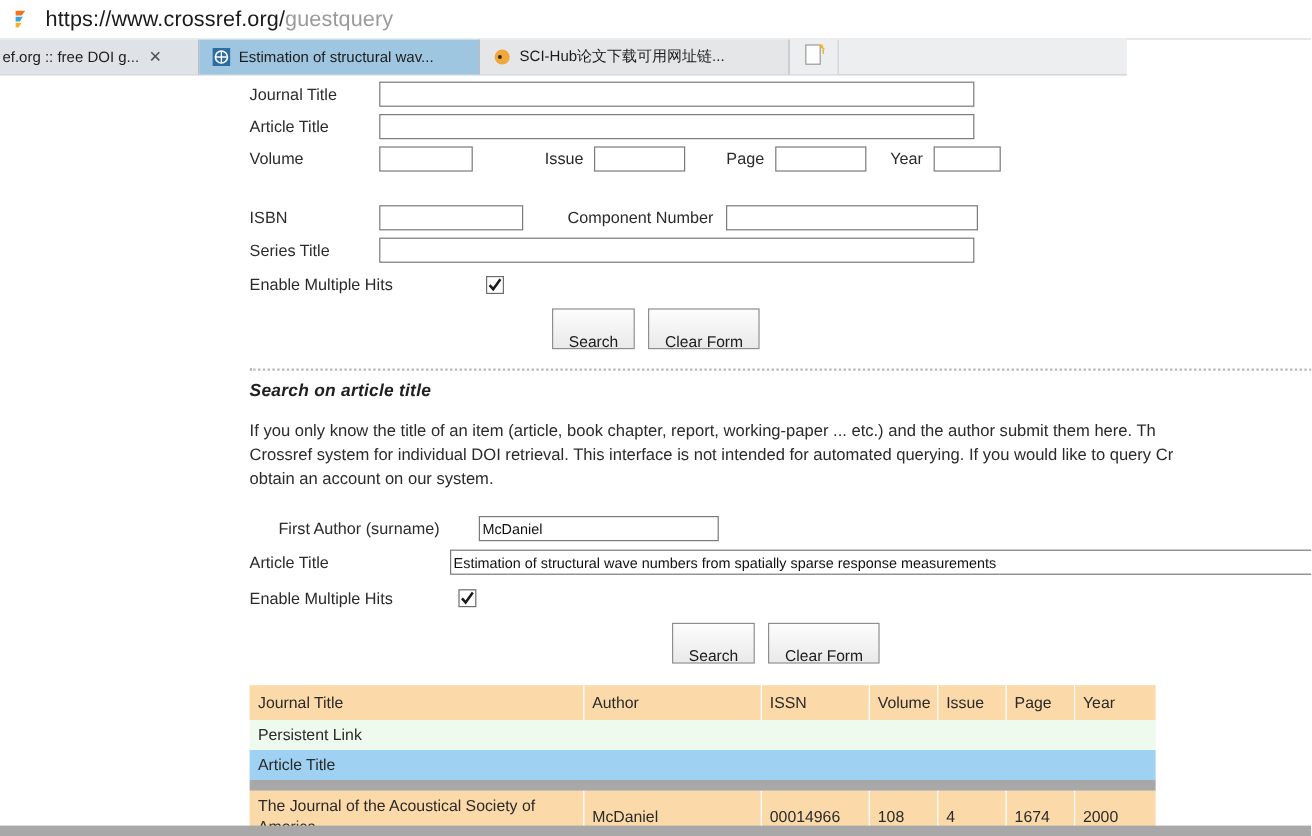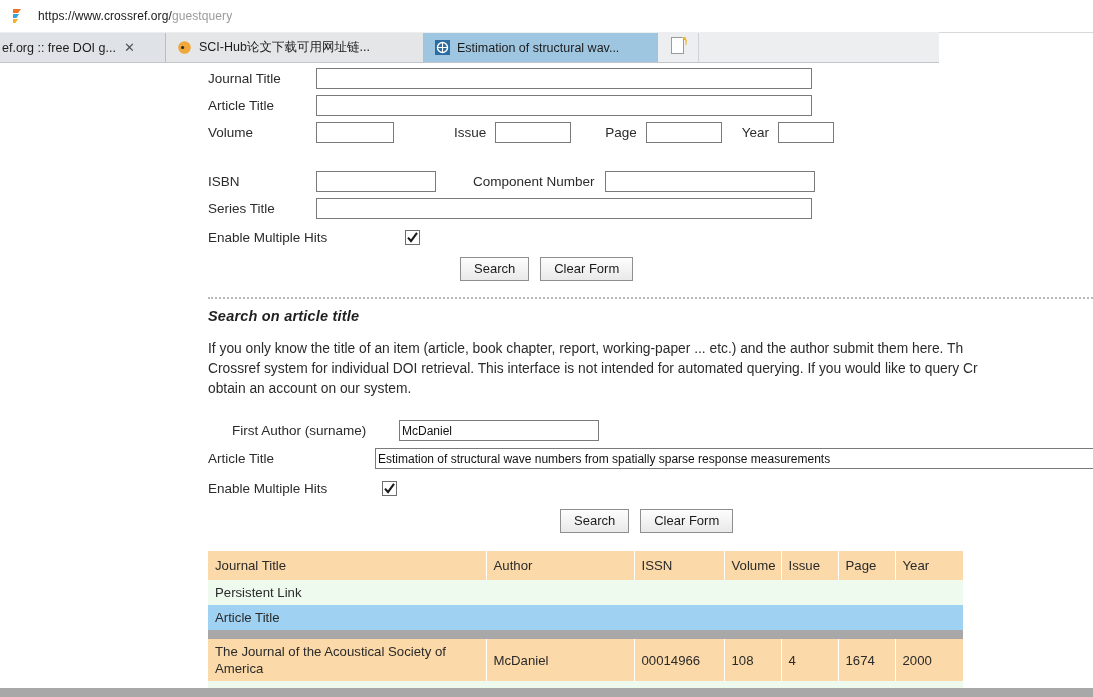--- a/index.html
+++ b/index.html
@@ -29,21 +29,21 @@
     align-items: center;
   }
   .url-favicon {
     width: 22px; height: 22px;
     margin-left: 8px; margin-right: 8px;
     position: relative;
     flex: 0 0 auto;
   }
   .url-favicon svg { display: block; }
   .url-text {
-    font-size: 12px;
+    font-size: 18px;
     color: #1a1a1a;
     letter-spacing: .1px;
     white-space: nowrap;
   }
   .url-text .dim { color: #9a9a9a; }
 
   .tabstrip {
     position: absolute;
     left: 0; top: 32px;
     width: 939px; height: 30px;
@@ -169,21 +169,21 @@
     align-items: center;
   }
   .gbtn {
     box-sizing: border-box;
     font-family: "Liberation Sans", sans-serif;
     font-size: 13px;
     color: #1b1b1b;
     background: linear-gradient(#fdfdfd, #e9e9e9);
     border: 1px solid #8e8e8e;
     height: 24px;
-    padding: 0 13px;
+    padding: 16px 13px;
     line-height: 22px;
     white-space: nowrap;
   }
 
   .dotted-rule {
     border-top: 2px dotted #b9b9b9;
     height: 0;
     width: 885px;
   }
 
@@ -273,40 +273,40 @@
     <span class="url-text"><span>https://www.crossref.org/</span><span class="dim">guestquery</span></span>
   </div>
 
   <div class="tabstrip">
 
     <div class="tab tab-1">
       <span class="tab-label">ef.org :: free DOI g...</span>
       <span class="tab-close">✕</span>
     </div>
 
+    <div class="tab tab-2">
+      <span class="tab-ico">
+        <svg width="15" height="15" viewBox="0 0 15 15">
+          <rect x="0" y="0" width="15" height="15" fill="#2b6ca3"></rect>
+          <circle cx="7.5" cy="7.5" r="5" fill="none" stroke="#ffffff" stroke-width="1.4"></circle>
+          <path d="M3 7.5 H12 M7.5 3 V12" stroke="#ffffff" stroke-width="1.1"></path>
+        </svg>
+      </span>
+      <span class="tab-label">Estimation of structural wav...</span>
+    </div>
+
     <div class="tab tab-3">
       <span class="tab-ico">
         <svg width="15" height="15" viewBox="0 0 15 15">
           <circle cx="7.5" cy="7.5" r="6.3" fill="#f0a73c"></circle>
           <path d="M7.5 1.2 A6.3 6.3 0 0 0 7.5 13.8 A4.2 4.2 0 0 1 7.5 1.2 Z" fill="#ffffff"></path>
           <circle cx="5.6" cy="7.5" r="1.6" fill="#2a2a2a"></circle>
         </svg>
       </span>
       <span class="tab-label">SCI-Hub论文下载可用网址链...</span>
-    </div>
-
-    <div class="tab tab-2">
-      <span class="tab-ico">
-        <svg width="15" height="15" viewBox="0 0 15 15">
-          <rect x="0" y="0" width="15" height="15" fill="#2b6ca3"></rect>
-          <circle cx="7.5" cy="7.5" r="5" fill="none" stroke="#ffffff" stroke-width="1.4"></circle>
-          <path d="M3 7.5 H12 M7.5 3 V12" stroke="#ffffff" stroke-width="1.1"></path>
-        </svg>
-      </span>
-      <span class="tab-label">Estimation of structural wav...</span>
     </div>
 
     <div class="newtab">
       <span>
         <svg width="17" height="19" viewBox="0 0 17 19">
           <rect x="1.5" y="1.5" width="12" height="16" fill="#fefefe" stroke="#9a9a9a" stroke-width="1"></rect>
           <path d="M12 1 l4 0 l0 4 z" fill="#f7c344"></path>
           <path d="M13.5 1.5 l1.6 2.5 l2.6 .3 l-2 1.8 l.6 2.7" fill="none" stroke="#e8a91e" stroke-width="1"></path>
         </svg>
       </span>

